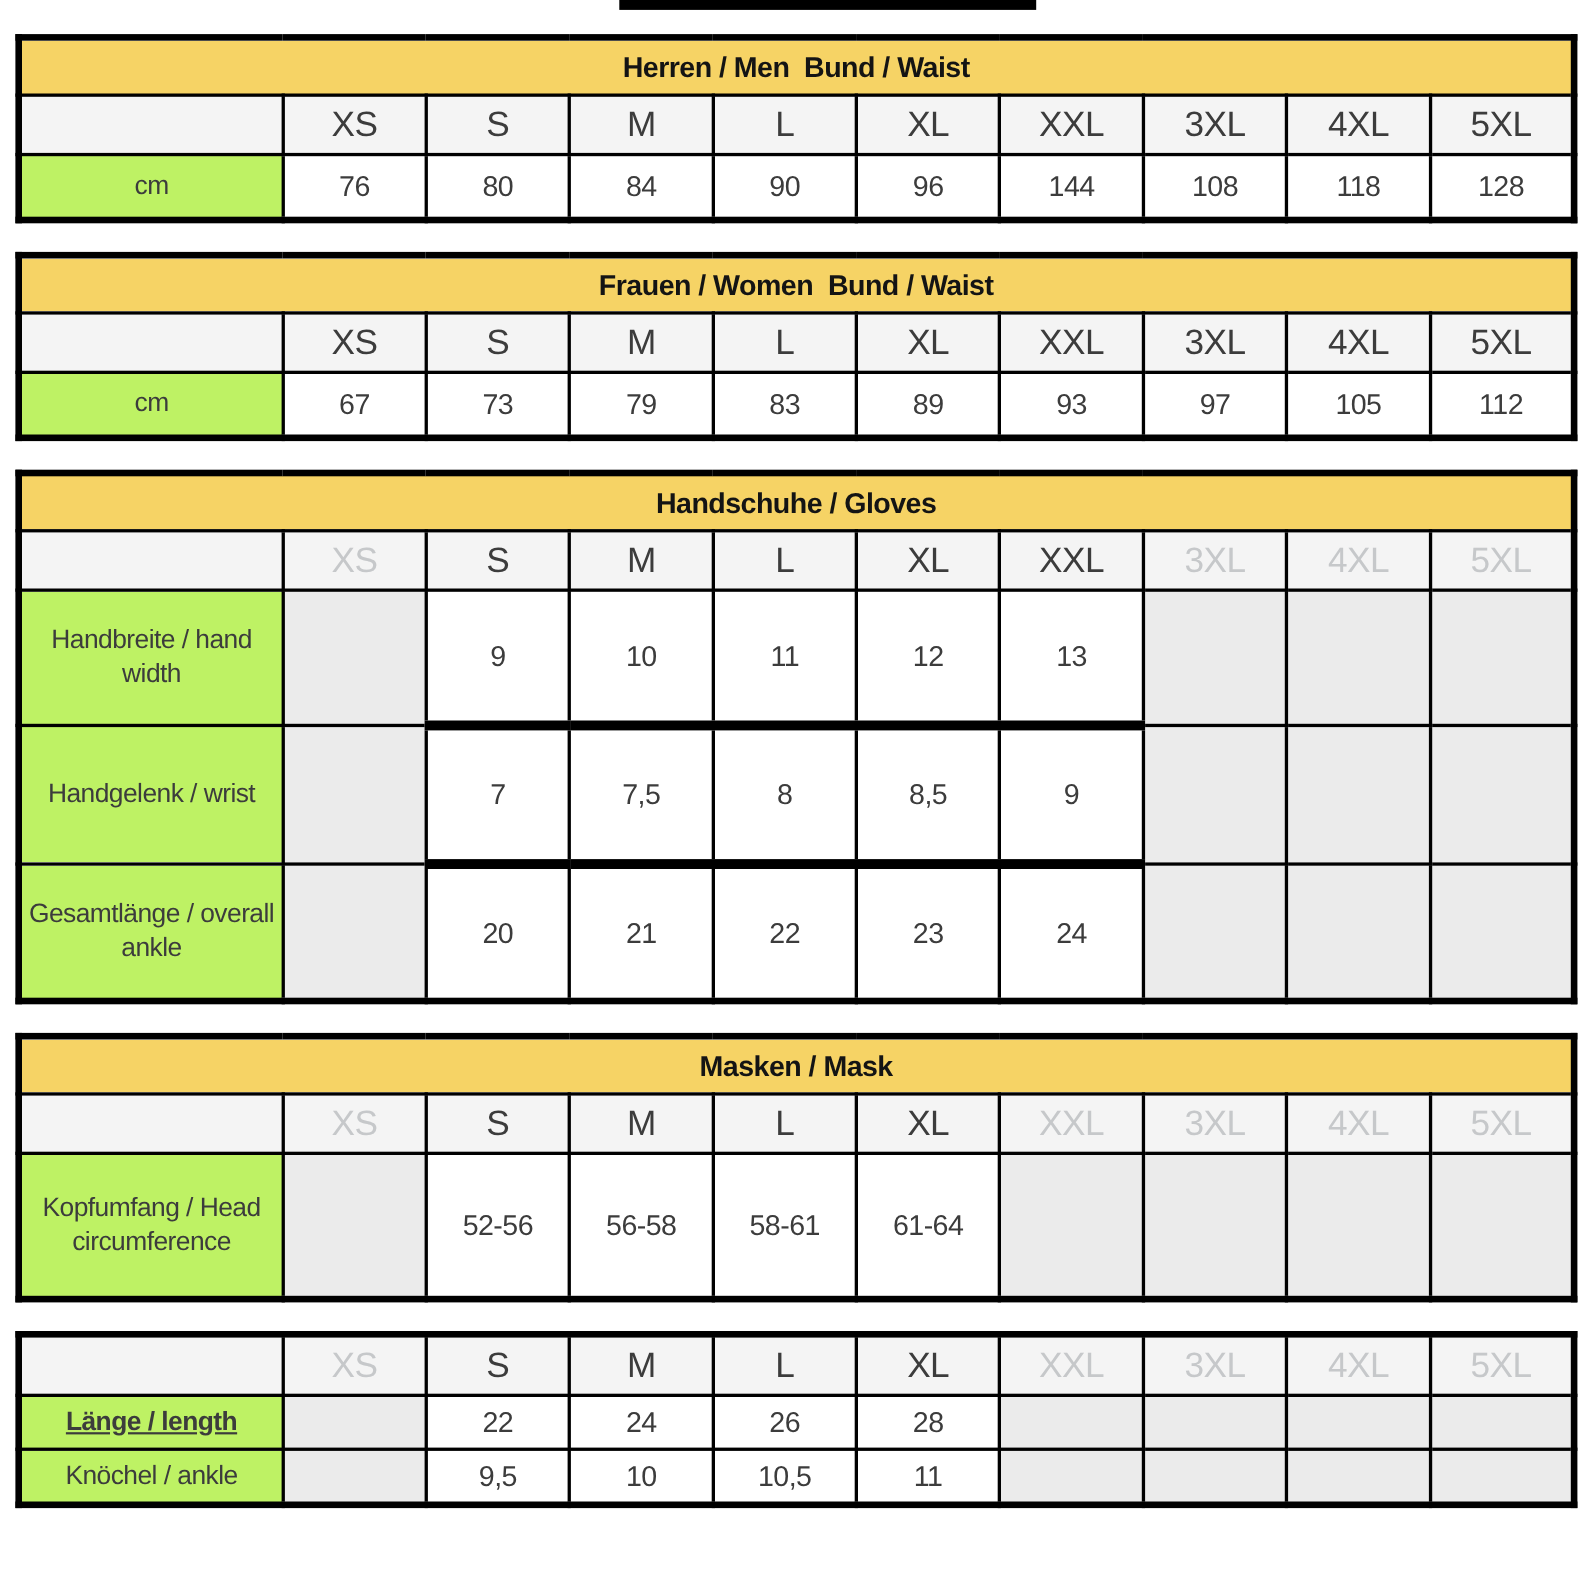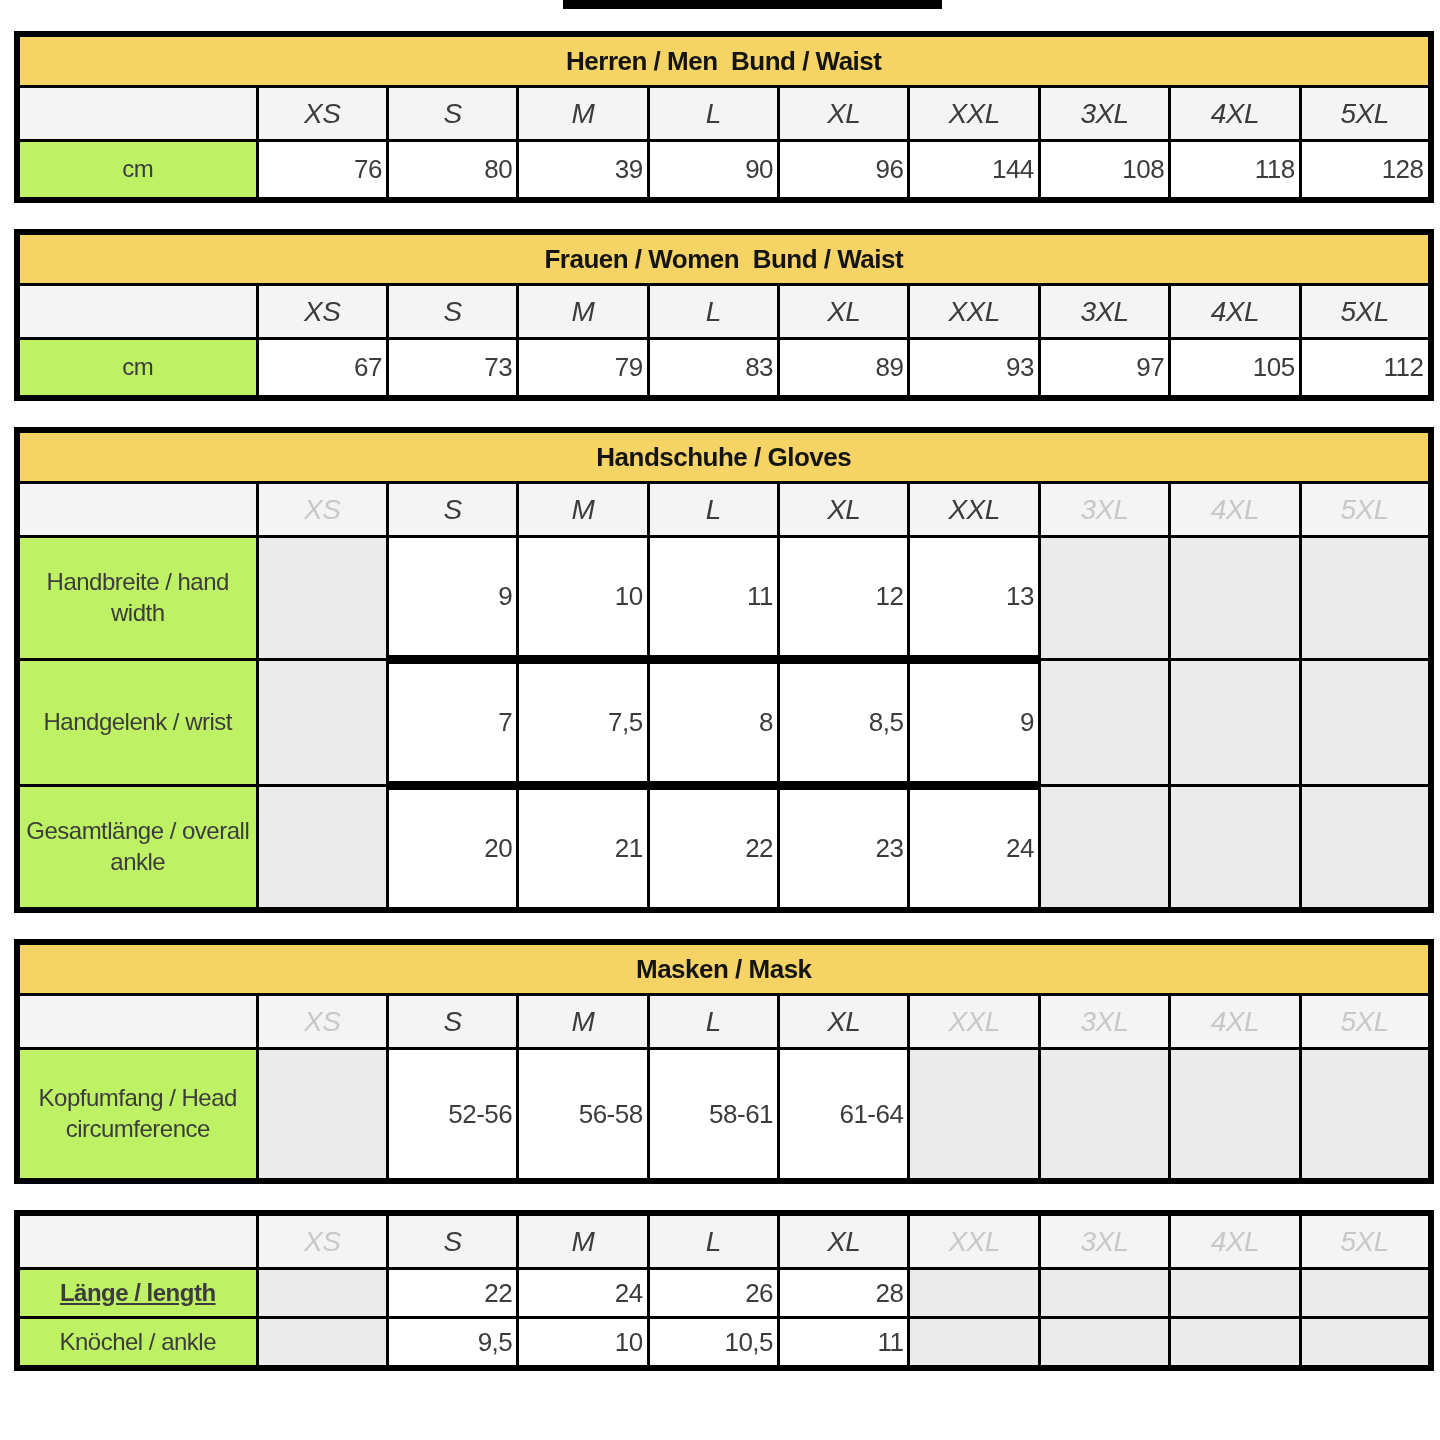--- a/index.html
+++ b/index.html
@@ -52,40 +52,39 @@
   td.title-cell {
     background: var(--header-yellow, #F6D365);
     color: var(--title-text, #141414);
     font-weight: bold;
     font-size: 26px;
     height: 48px;
     white-space: pre;
   }
   td.size-cell {
     background: var(--size-row-bg, #F4F4F4);
-    font-size: 28px;
+    font-size: 32px;
     height: 51px;
-    font-style: italic;
   }
   td.size-cell.active   { color: var(--active-text, #3C3C3C); }
   td.size-cell.disabled { color: var(--disabled-text, #C6C8CA); }
   td.label-cell {
     background: #bef264;
     color: var(--active-text, #3C3C3C);
     font-size: 24px;
     line-height: 1.28;
     height: 55px;
   }
   td.label-cell.bold { font-weight: bold; text-decoration: underline; }
   td.value-cell {
     font-size: 26px;
     color: var(--active-text, #3C3C3C);
     height: 55px;
   }
-  td.value-cell.filled { background: #ffffff; text-align: right; }
+  td.value-cell.filled { background: #ffffff; }
   td.value-cell.empty  { background: var(--empty-cell-bg, #EBEBEB); }
   td.value-cell.thick-bottom { border-bottom-width: 9px; }
   
   table.table-gloves td.label-cell,
   table.table-gloves td.value-cell { height: 117px; }
   table.table-masks td.label-cell,
   table.table-masks td.value-cell { height: 128px; }
   table.table-socks td.label-cell,
   table.table-socks td.value-cell { height: 46px; }
 </style>
@@ -121,21 +120,21 @@
             <td class="size-cell active">XL</td>
             <td class="size-cell active">XXL</td>
             <td class="size-cell active">3XL</td>
             <td class="size-cell active">4XL</td>
             <td class="size-cell active">5XL</td>
           </tr>
           <tr>
             <td class="label-cell">cm</td>
             <td class="value-cell filled">76</td>
             <td class="value-cell filled">80</td>
-            <td class="value-cell filled">39</td>
+            <td class="value-cell filled">84</td>
             <td class="value-cell filled">90</td>
             <td class="value-cell filled">96</td>
             <td class="value-cell filled">144</td>
             <td class="value-cell filled">108</td>
             <td class="value-cell filled">118</td>
             <td class="value-cell filled">128</td>
           </tr>
         </tbody>
       </table>
       <table class="size-table table-women-waist">

